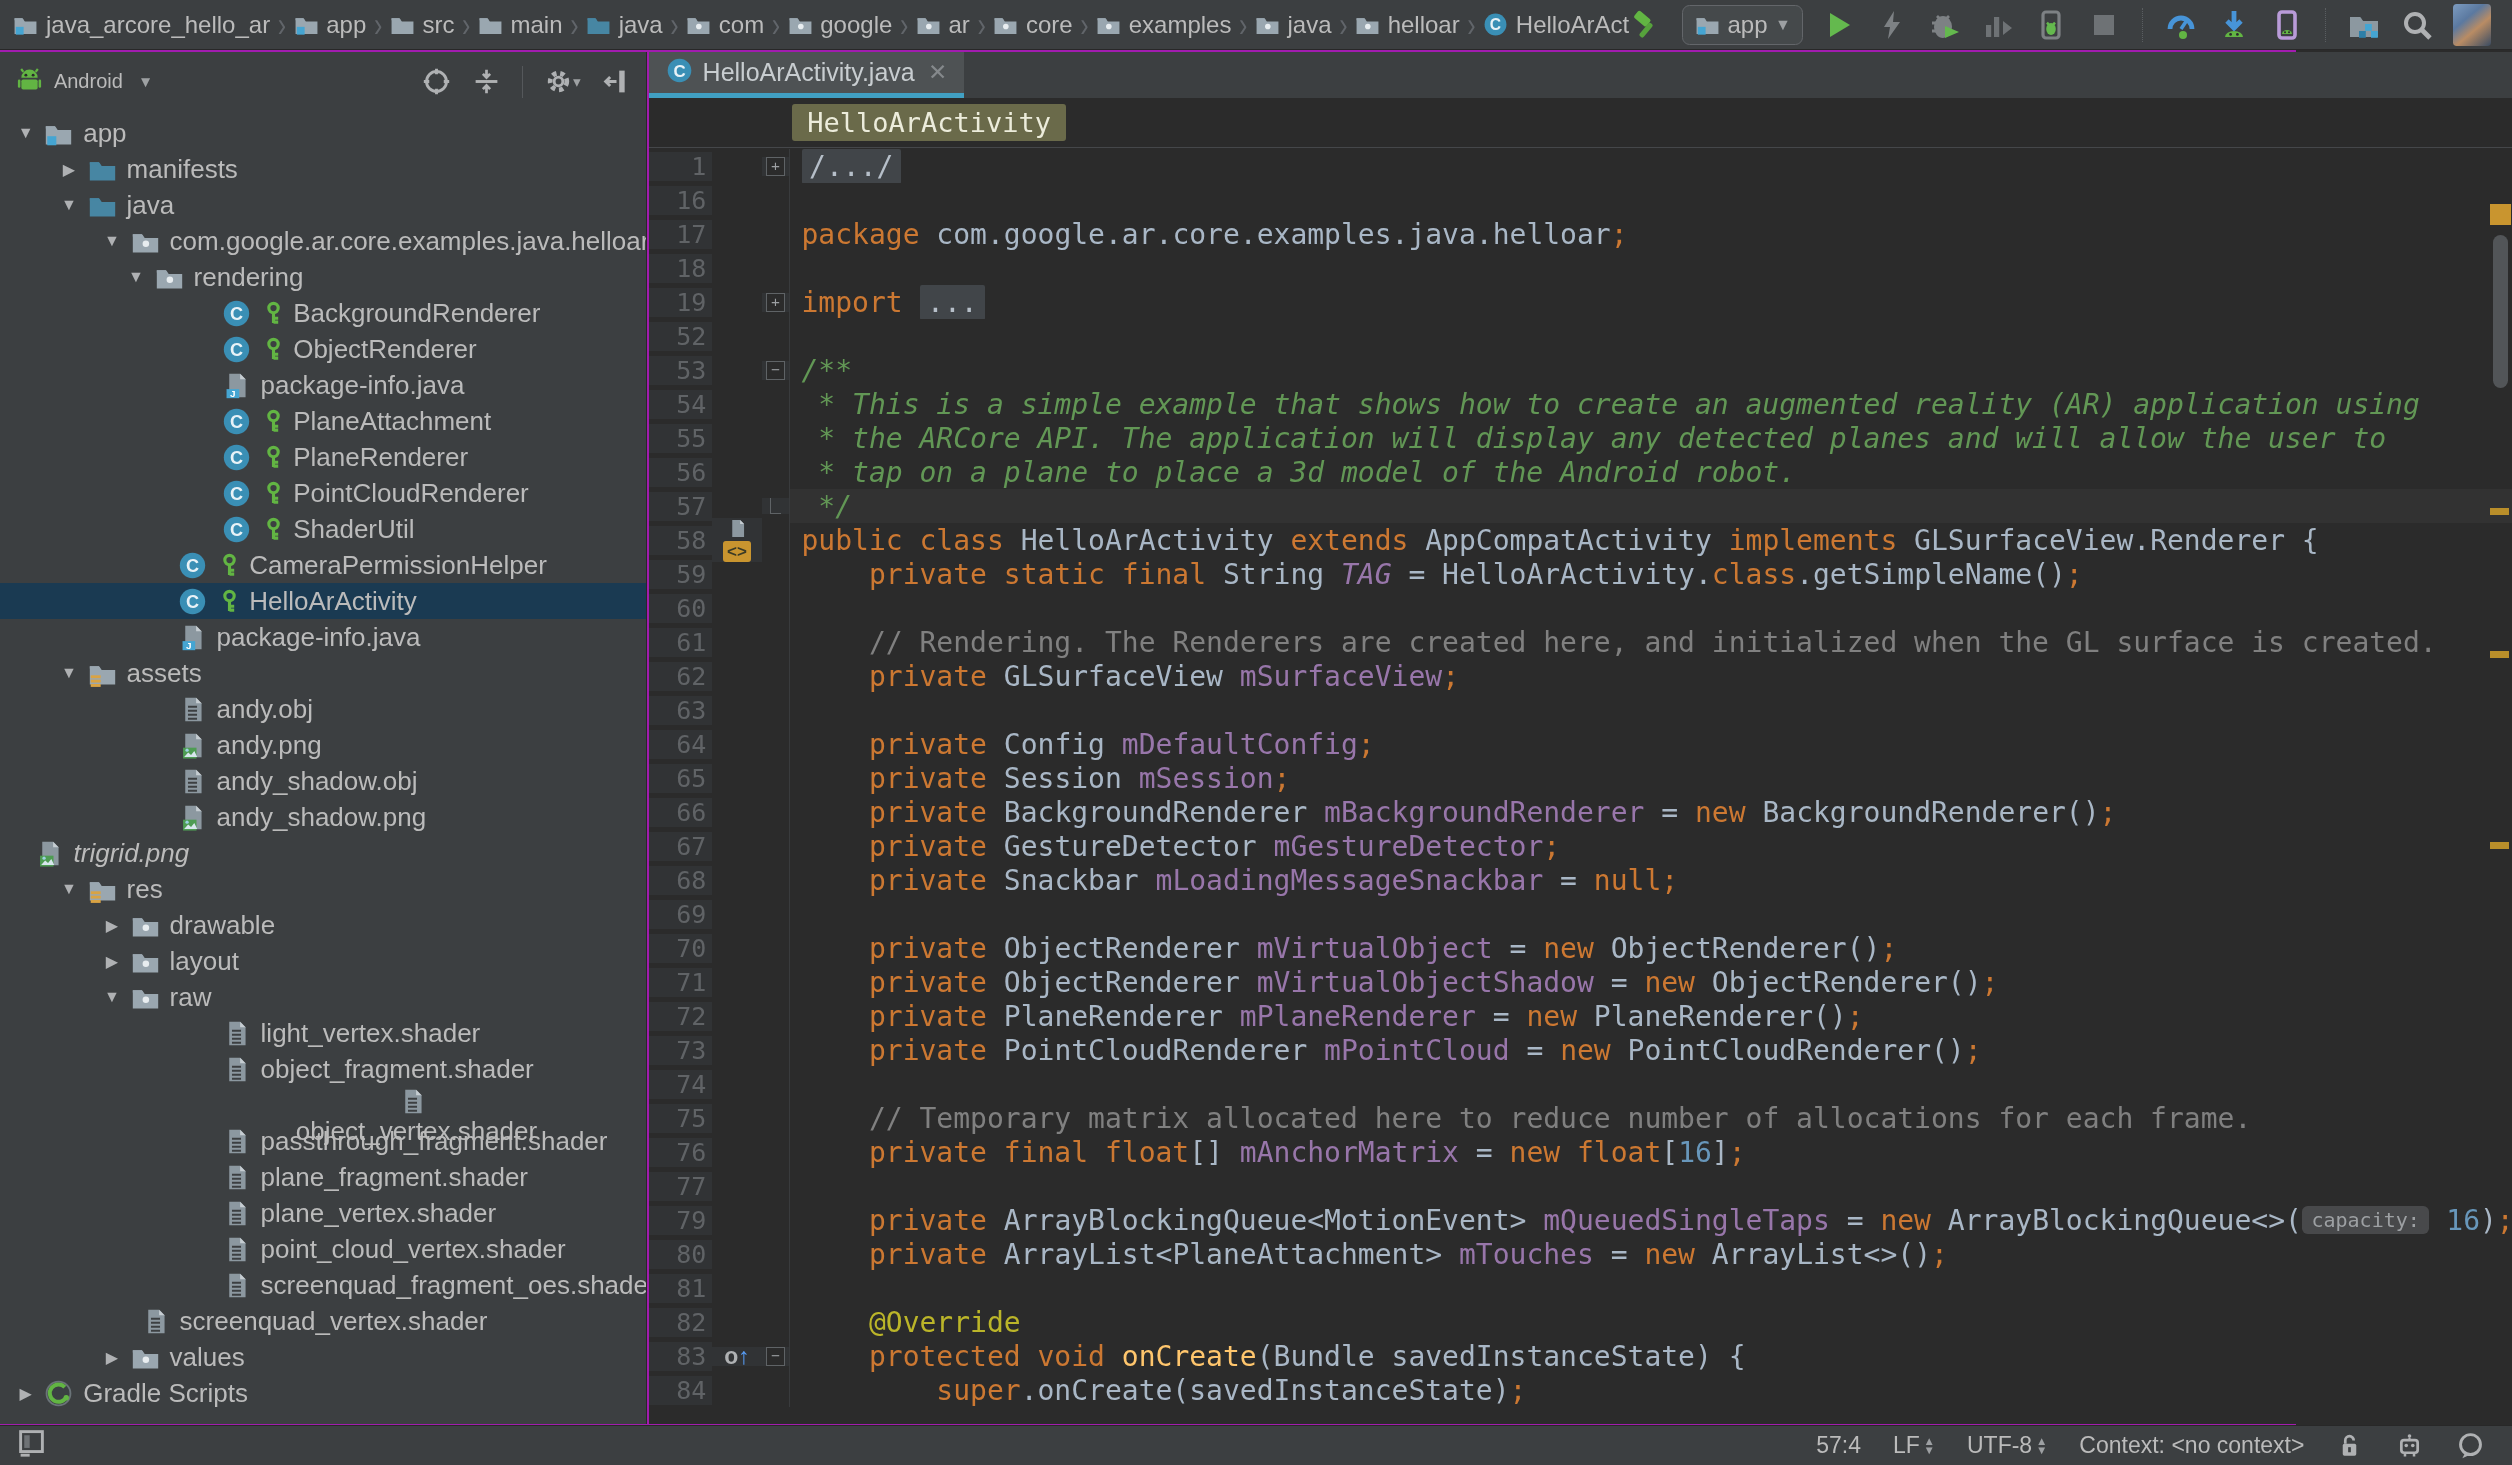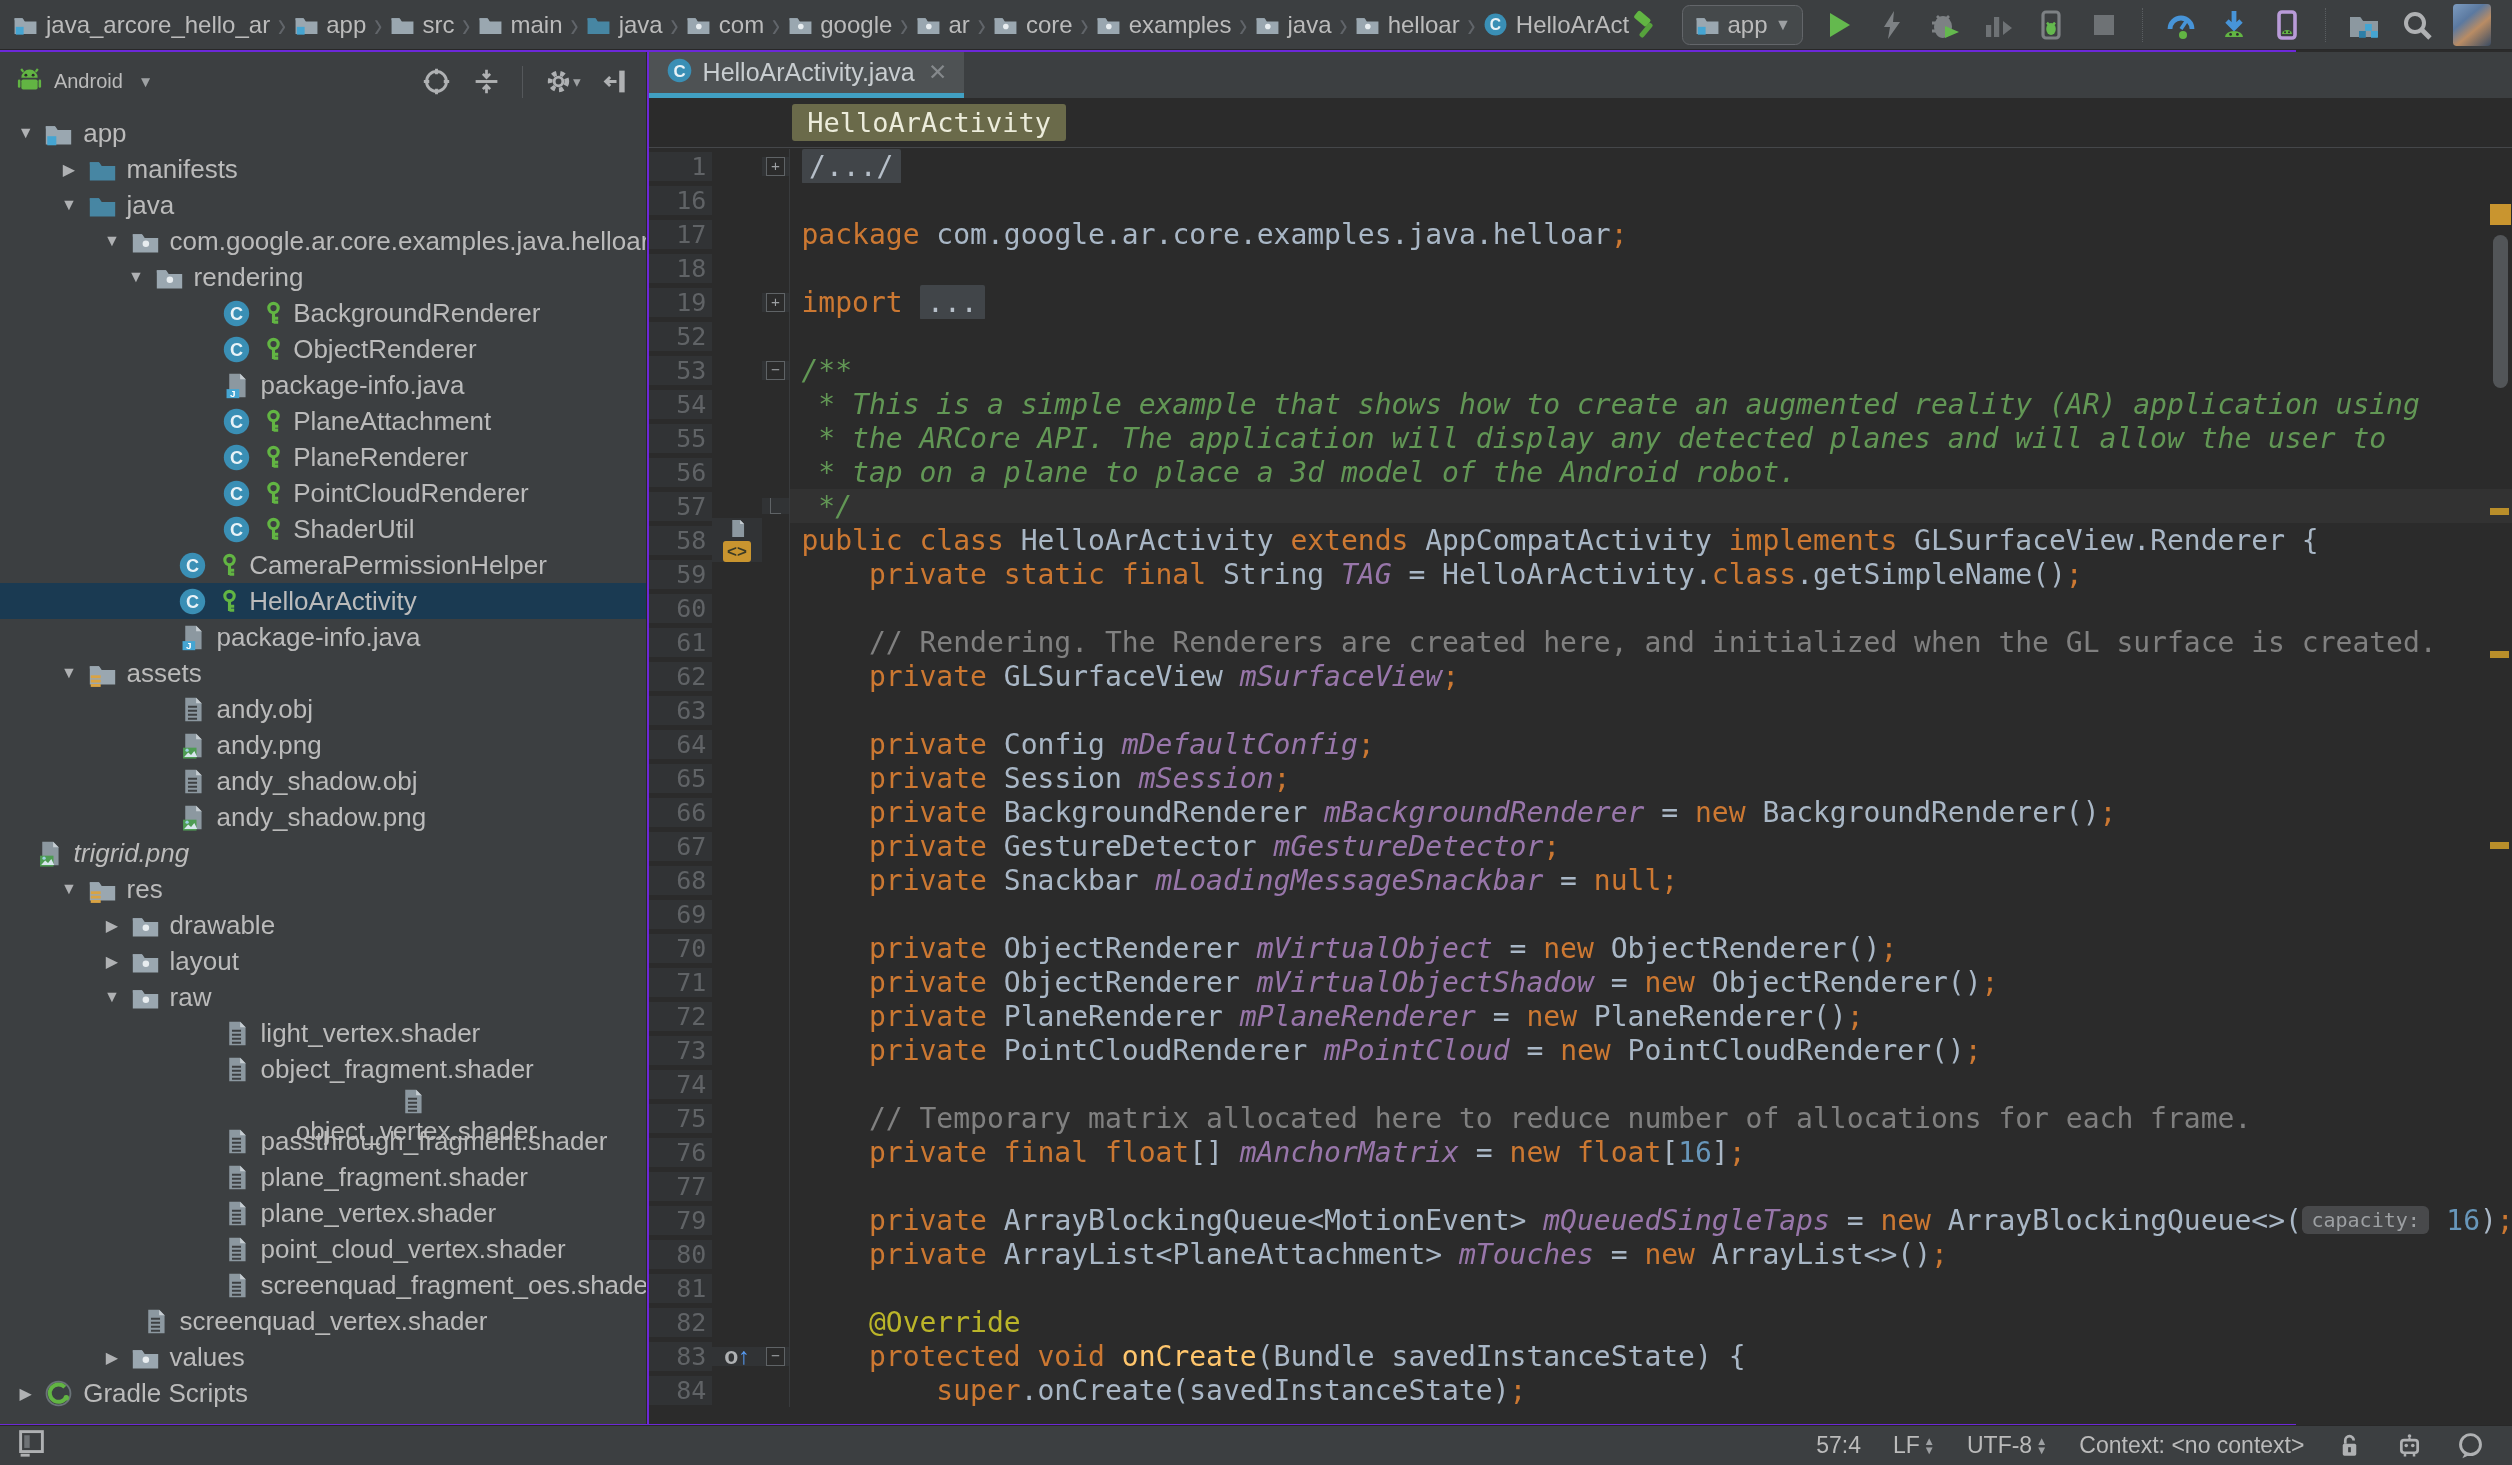--- a/index.html
+++ b/index.html
@@ -1,18 +1,18 @@
 <!DOCTYPE html>
 <html><head>
 <meta charset="utf-8">
 <style>
   * { margin:0; padding:0; box-sizing:border-box; }
   html,body { width:2512px; height:1465px; background:#2B2B2B; overflow:hidden;
               font-family:"Liberation Sans", sans-serif; }
-  #app { position:relative; width:2296px; height:1465px; background:#6d28d9; }
+  #app { position:relative; width:2296px; height:1465px; background:#a21caf; }
 
   
   #navbar { position:absolute; left:0; top:0; width:2512px; height:50px;
             background:#3C3F41; border-bottom:1.9px solid #282828;
             display:flex; align-items:center; padding:0 13.4px; }
   #crumbs { display:flex; align-items:center; gap:3.8px; flex:0 1 auto; overflow:hidden; }
   .crumb { display:flex; align-items:center; gap:7.6px; color:#BBBBBB; font-size:24px; white-space:nowrap; }
   .crumb-sep { color:#61656A; font-size:25px; margin:0 3.8px; transform:scaleY(1.4); }
   #toolbar { margin-left:auto; display:flex; align-items:center; gap:19px; padding-right:7.6px; }
   .tb-sep { width:0; height:34px; border-left:1.9px dotted #5A5E61; margin:0 1.9px; }
@@ -53,21 +53,21 @@
   .code-row { display:flex; height:34px; align-items:center; }
   .ln { width:63px; flex:none; text-align:right; padding-right:5.7px; color:#606366;
         font-family:"DejaVu Sans Mono", monospace; font-size:25px; }
   .gicon { width:50px; flex:none; display:flex; flex-direction:column; align-items:center; justify-content:center; }
   .gfold { width:27px; flex:none; display:flex; align-items:center; justify-content:center; }
   .gutter-bg { background:#313335; }
   .ctext { flex:1; padding-left:11.5px; font-family:"DejaVu Sans Mono", monospace; font-size:28px;
            color:#A9B7C6; white-space:pre; overflow:hidden; border-left:1.9px solid #393B3D; height:100%;
            display:flex; align-items:center; }
   .code-row.cur .ctext { background:#323232; }
-  .tk-k { color:#CC7832;text-align:center; } .tk-d { color:#A9B7C6; } .tk-f { color:#9876AA;font-style:italic; }
+  .tk-k { color:#CC7832;text-align:center; } .tk-d { color:#A9B7C6; } .tk-f { color:#9876AA; }
   .tk-fi { color:#9876AA; font-style:italic; } .tk-m { color:#FFC66D; }
   .tk-c { color:#808080; } .tk-j { color:#629755; font-style:italic; }
   .tk-n { color:#6897BB; } .tk-a { color:#BBB529; } .tk-s { color:#CC7832; }
   .tk-fd { background:#414549; color:#B6BFC9; padding:1px 7.6px; border-radius:1.9px; }
   .tk-h { background:#48494B; color:#9DA0A3; border-radius:5.7px; padding:1.9px 9.6px; font-size:20px; }
   .wave { text-decoration:underline wavy #5AA545 1.9px; text-underline-offset:6.7px; }
   .fold-box { width:19px; height:19px; border:1.9px solid #5F6366; color:#9DA0A3; font-size:15.3px;
               line-height:15.3px; text-align:center; background:#2B2B2B; }
   .fold-end { width:11.5px; height:15.3px; border-left:1.9px solid #5F6366; border-bottom:1.9px solid #5F6366; }
   .ovr { color:#AFB1B3; font-size:23px; font-weight:bold; line-height:19px; }

